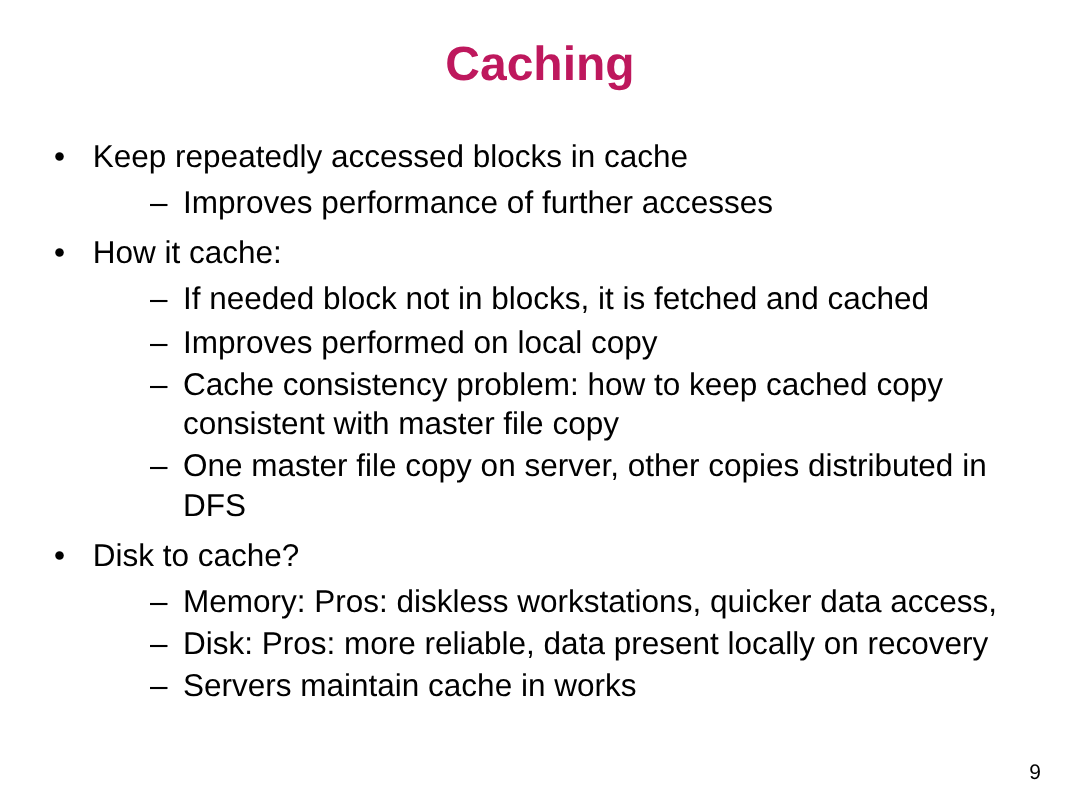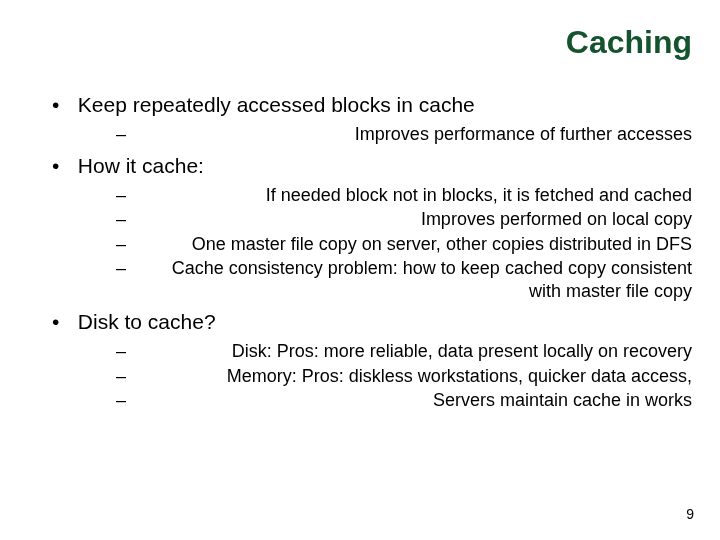--- a/index.html
+++ b/index.html
@@ -6,48 +6,46 @@
   body {
     width: 720px;
     height: 540px;
     background: #fff;
     font-family: Arial, Helvetica, sans-serif;
     color: #000;
     position: relative;
     padding: 24px 28px;
   }
   .title {
-    text-align: right;
-    color: #14532d;
+    text-align: center;
+    color: #be185d;
     font-size: 32px;
     font-weight: bold;
     margin-bottom: 32px;
   }
   ul.level1 {
     list-style: none;
     padding-left: 28px;
     font-size: 21px;
   }
   ul.level1 > li {
     margin-bottom: 6px;
-    margin-left: 16px;
   }
   ul.level1 > li::before {
     content: "•";
     display: inline-block;
     width: 20px;
     margin-left: -20px;
   }
   ul.level2 {
     list-style: none;
     padding-left: 44px;
-    font-size: 18px;
+    font-size: 21px;
     margin-top: 6px;
     margin-bottom: 8px;
-    text-align: right;
   }
   ul.level2 > li {
     position: relative;
     padding-left: 22px;
     margin-bottom: 2px;
     line-height: 1.25;
   }
   ul.level2 > li::before {
     content: "–";
     position: absolute;
@@ -71,27 +69,27 @@
     <span>Keep repeatedly accessed blocks in cache</span>
     <ul class="level2">
       <li>Improves performance of further accesses</li>
     </ul>
   </li>
   <li>
     <span>How it cache:</span>
     <ul class="level2">
       <li>If needed block not in blocks, it is fetched and cached</li>
       <li>Improves performed on local copy</li>
+      <li>Cache consistency problem: how to keep cached copy consistent with master file copy</li>
       <li>One master file copy on server, other copies distributed in DFS</li>
-      <li>Cache consistency problem: how to keep cached copy consistent with master file copy</li>
     </ul>
   </li>
   <li>
     <span>Disk to cache?</span>
     <ul class="level2">
+      <li>Memory: Pros: diskless workstations, quicker data access,</li>
       <li>Disk: Pros: more reliable, data present locally on recovery</li>
-      <li>Memory: Pros: diskless workstations, quicker data access,</li>
       <li>Servers maintain cache in works</li>
     </ul>
   </li>
 </ul>
 
 <div class="page-num">9</div>
 
 </body></html>

